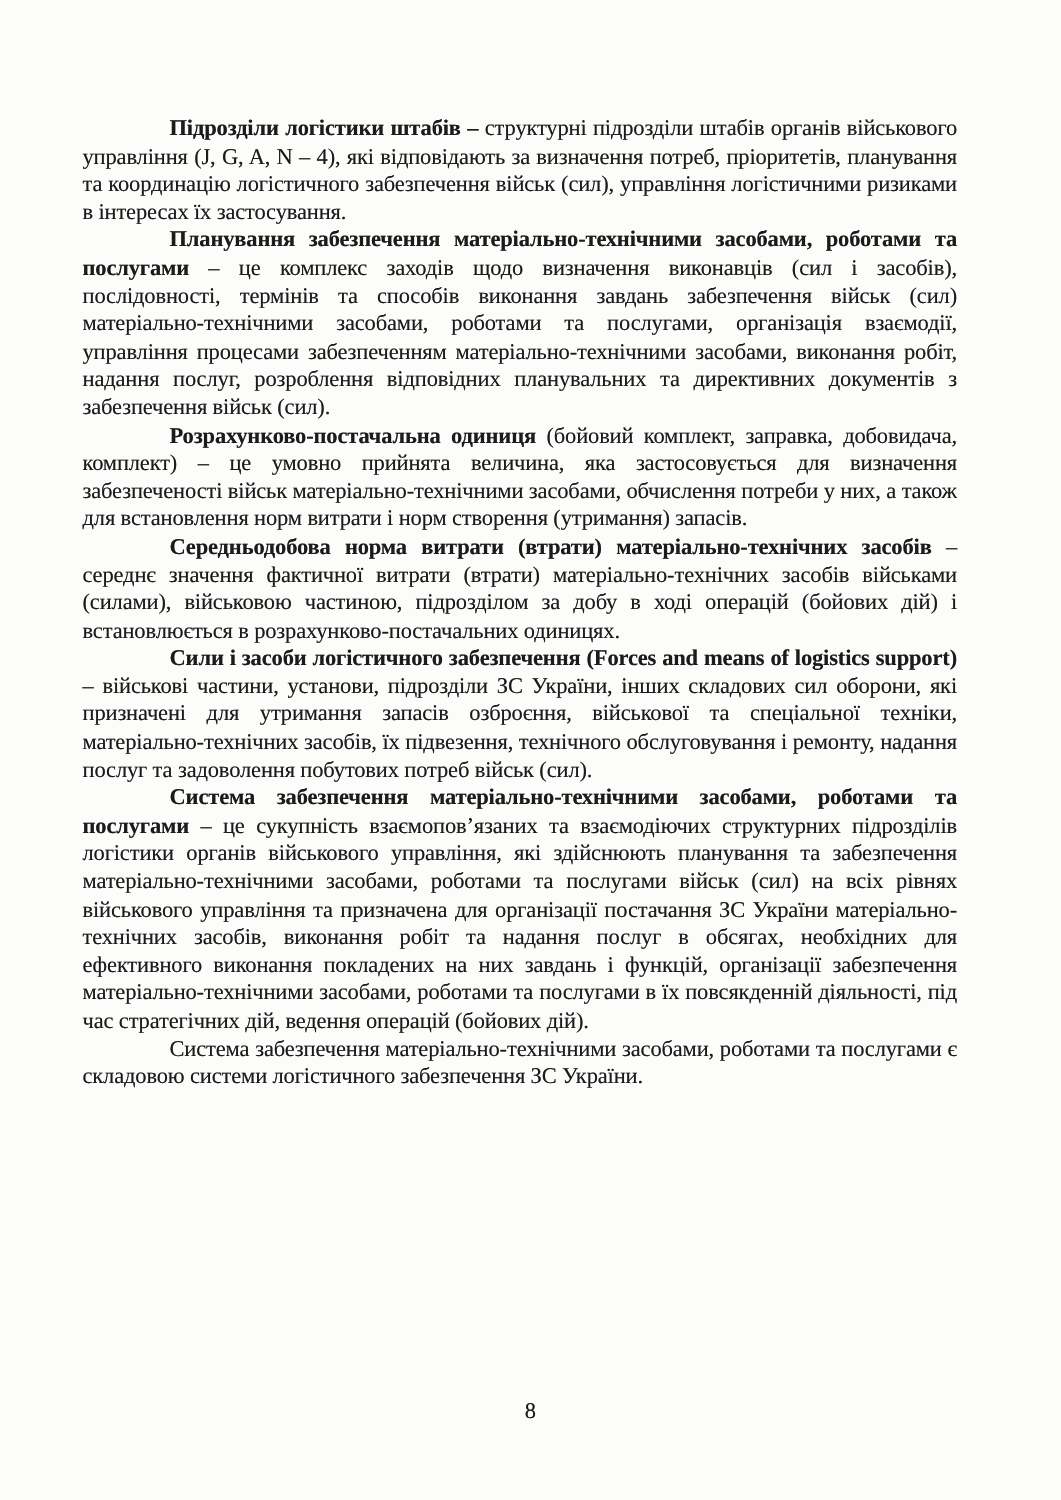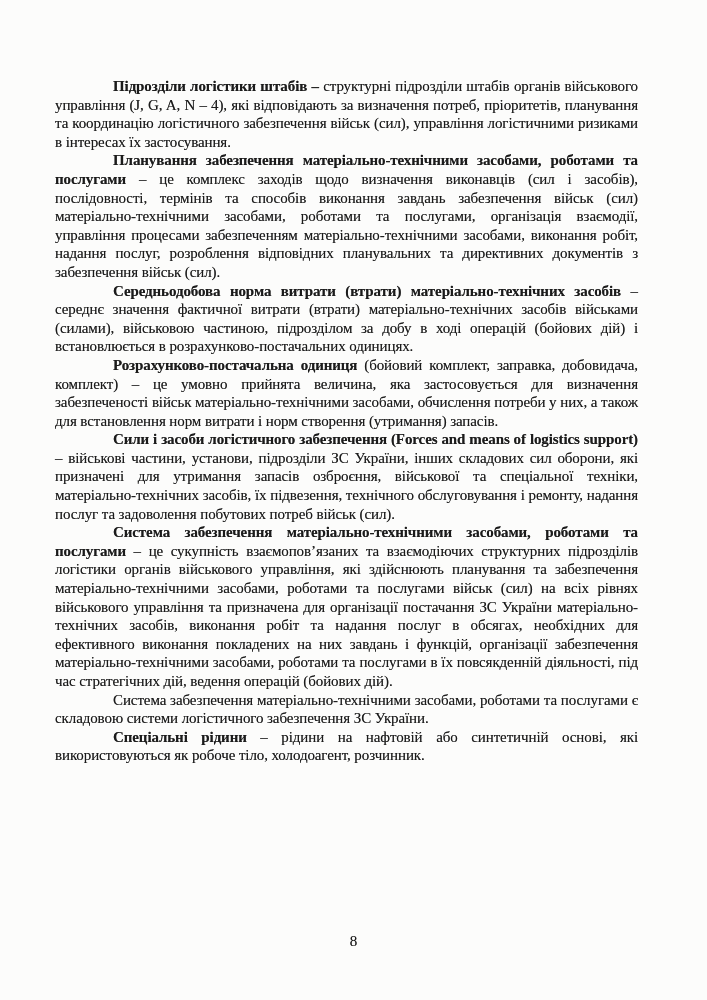--- a/index.html
+++ b/index.html
@@ -44,21 +44,20 @@
     font-size: 15px;
   }
 </style>
 </head>
 <body>
 
 <div class="page">
   <div class="content" id="paragraphs">
       <p class="para"><b class="term">Підрозділи логістики штабів – </b>структурні підрозділи штабів органів військового управління (J, G, A, N – 4), які відповідають за визначення потреб, пріоритетів, планування та координацію логістичного забезпечення військ (сил), управління логістичними ризиками в інтересах їх застосування.</p>
       <p class="para"><b class="term">Планування забезпечення матеріально-технічними засобами, роботами та послугами</b> – це комплекс заходів щодо визначення виконавців (сил і засобів), послідовності, термінів та способів виконання завдань забезпечення військ (сил) матеріально-технічними засобами, роботами та послугами, організація взаємодії, управління процесами забезпеченням матеріально-технічними засобами, виконання робіт, надання послуг, розроблення відповідних планувальних та директивних документів з забезпечення військ (сил).</p>
+      <p class="para"><b class="term">Розрахунково-постачальна одиниця</b> (бойовий комплект, заправка, добовидача, комплект) – це умовно прийнята величина, яка застосовується для визначення забезпеченості військ матеріально-технічними засобами, обчислення потреби у них, а також для встановлення норм витрати і норм створення (утримання) запасів.</p>
       <p class="para"><b class="term">Середньодобова норма витрати (втрати) матеріально-технічних засобів</b> – середнє значення фактичної витрати (втрати) матеріально-технічних засобів військами (силами), військовою частиною, підрозділом за добу в ході операцій (бойових дій) і встановлюється в розрахунково-постачальних одиницях.</p>
-      <p class="para"><b class="term">Розрахунково-постачальна одиниця</b> (бойовий комплект, заправка, добовидача, комплект) – це умовно прийнята величина, яка застосовується для визначення забезпеченості військ матеріально-технічними засобами, обчислення потреби у них, а також для встановлення норм витрати і норм створення (утримання) запасів.</p>
       <p class="para"><b class="term">Сили і засоби логістичного забезпечення (Forces and means of logistics support)</b> – військові частини, установи, підрозділи ЗС України, інших складових сил оборони, які призначені для утримання запасів озброєння, військової та спеціальної техніки, матеріально-технічних засобів, їх підвезення, технічного обслуговування і ремонту, надання послуг та задоволення побутових потреб військ (сил).</p>
       <p class="para"><b class="term">Система забезпечення матеріально-технічними засобами, роботами та послугами</b> – це сукупність взаємопов’язаних та взаємодіючих структурних підрозділів логістики органів військового управління, які здійснюють планування та забезпечення матеріально-технічними засобами, роботами та послугами військ (сил) на всіх рівнях військового управління та призначена для організації постачання ЗС України матеріально-технічних засобів, виконання робіт та надання послуг в обсягах, необхідних для ефективного виконання покладених на них завдань і функцій, організації забезпечення матеріально-технічними засобами, роботами та послугами в їх повсякденній діяльності, під час стратегічних дій, ведення операцій (бойових дій).</p>
       <p class="para">Система забезпечення матеріально-технічними засобами, роботами та послугами є складовою системи логістичного забезпечення ЗС України.</p>
-      <p class="para"><b class="term">Спеціальні рідини</b> – рідини на нафтовій або синтетичній основі, які використовуються як робоче тіло, холодоагент, розчинник.</p>
     </div>
   <div class="page-number">8</div>
 </div>
 
 </body></html>

